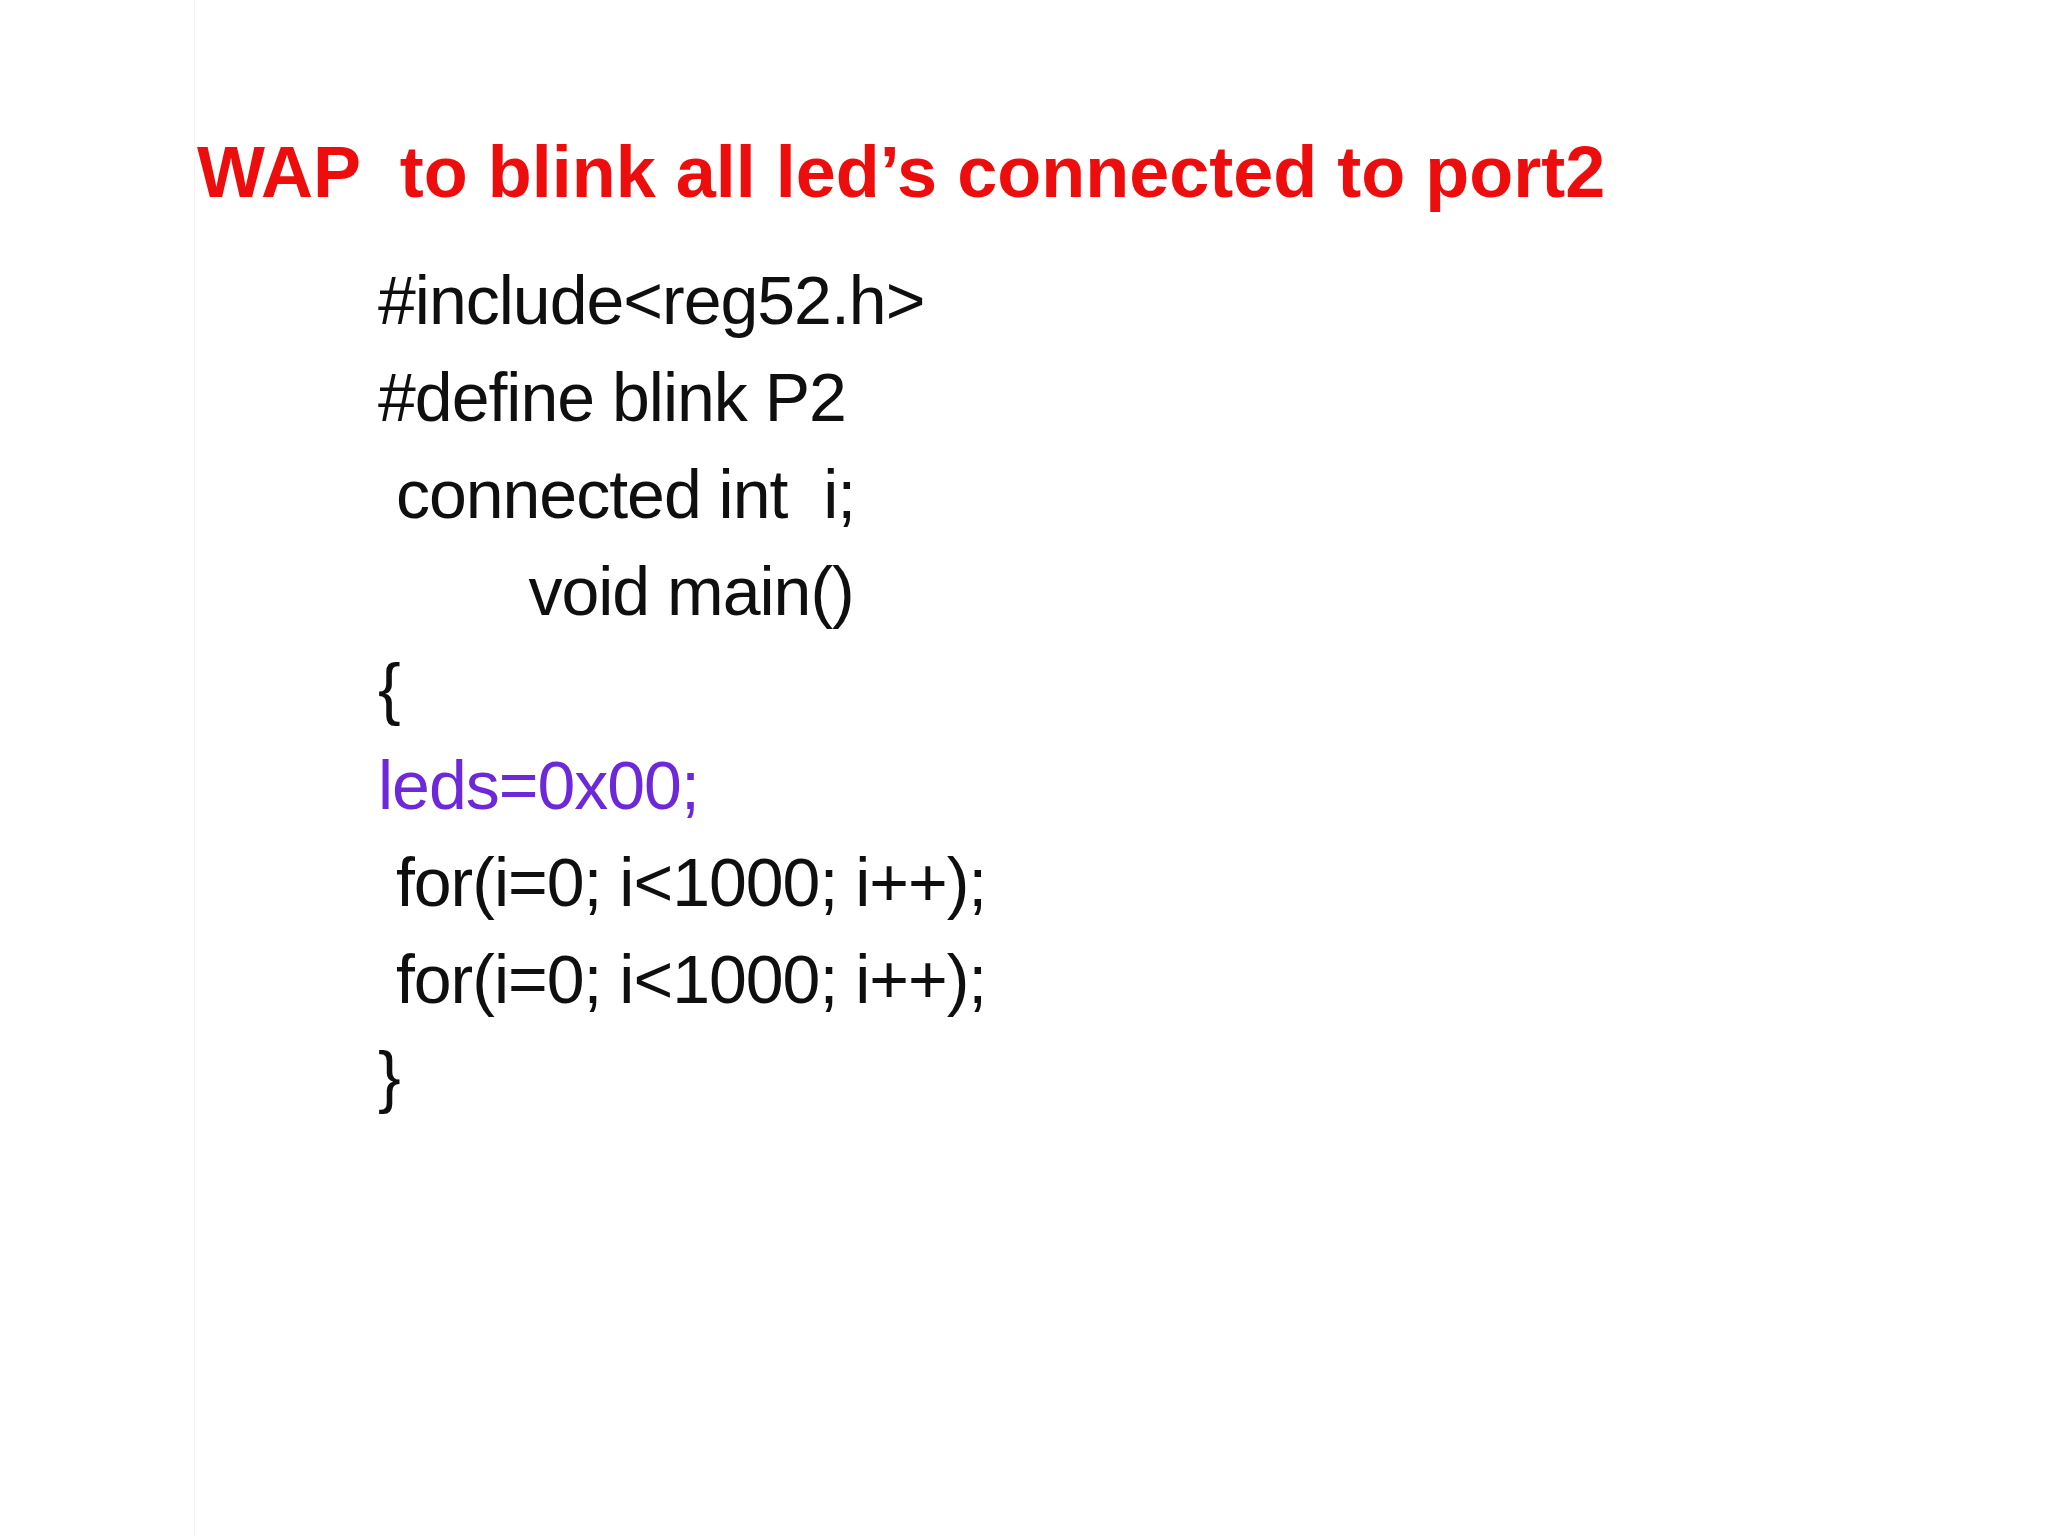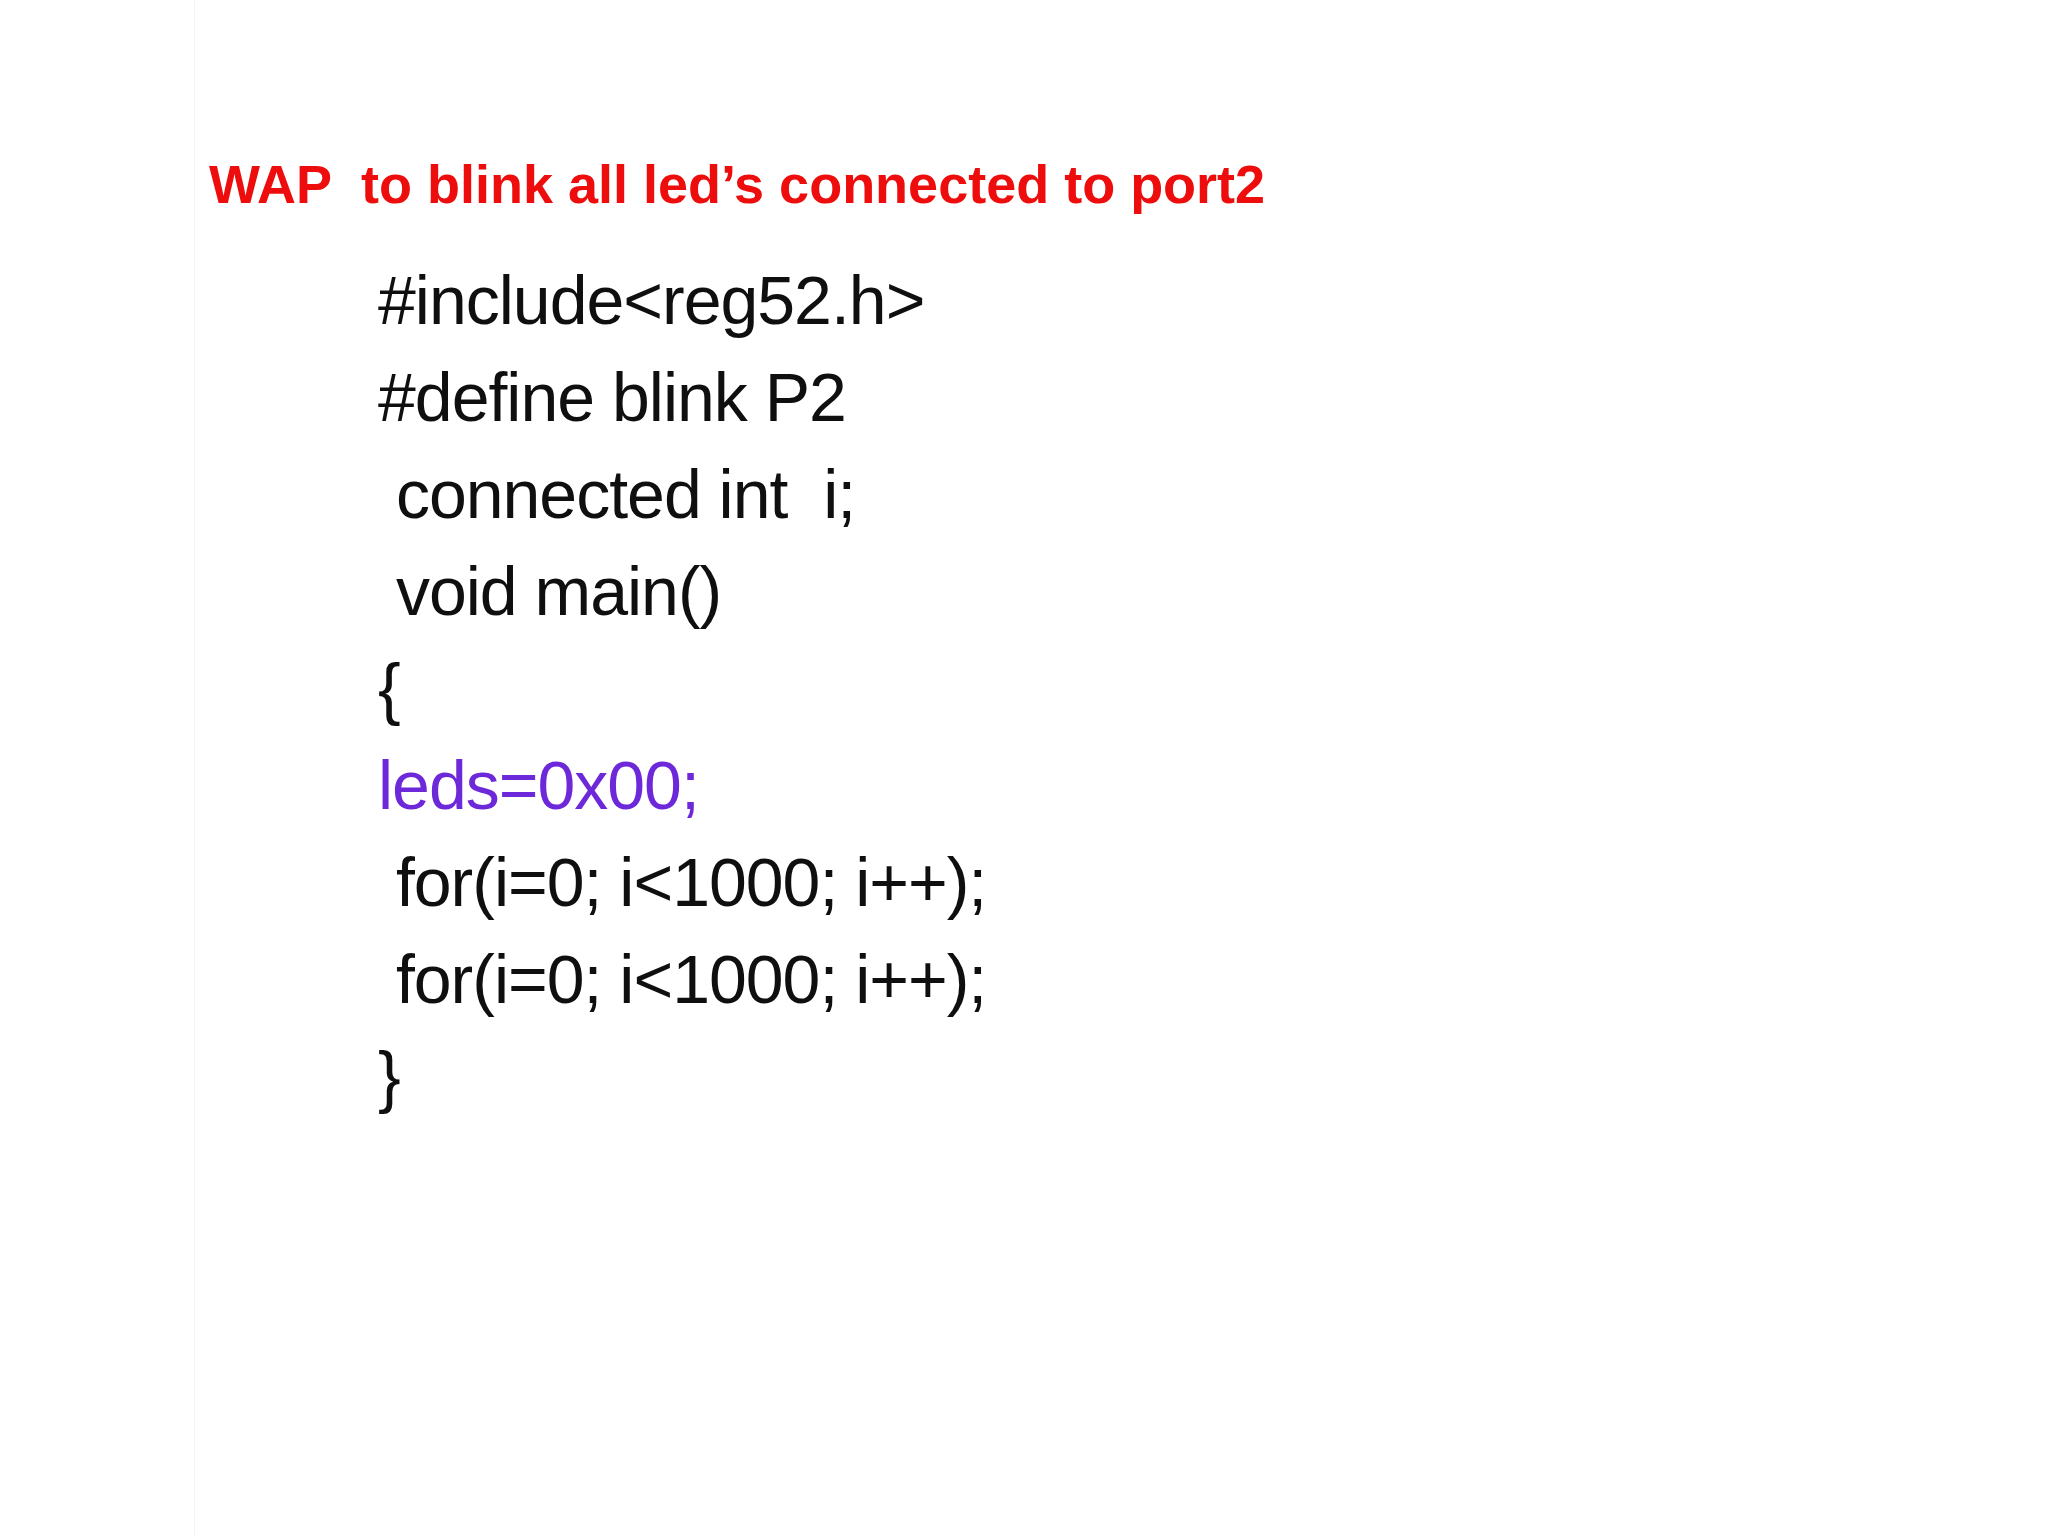--- a/index.html
+++ b/index.html
@@ -23,22 +23,22 @@
     left: 194px;
     top: 0;
     width: 1px;
     height: 1536px;
     background: #f4f4f4;
   }
   .slide-title {
     position: absolute;
     left: 193px;
     top: 137px;
-    margin: 16px;
-    font-size: 54px;
+    margin: 4px;
+    font-size: 72px;
     line-height: 62px;
     font-weight: 700;
     white-space: pre;
     letter-spacing: 0px;
   }
   .code-block {
     position: absolute;
     left: 378px;
     top: 252px;
   }
@@ -55,20 +55,20 @@
 
 <div class="slide" style="background: rgb(255, 255, 255);">
   <div class="content-edge"></div>
 
   <h1 class="slide-title" style="color: rgb(238, 13, 13);">WAP  to blink all led’s connected to port2</h1>
 
   <div class="code-block">
     <div class="code-line" style="color: rgb(15, 15, 15);">#include&lt;reg52.h&gt;</div>
     <div class="code-line" style="color: rgb(15, 15, 15);">#define blink P2</div>
     <div class="code-line" style="color: rgb(15, 15, 15);"> connected int  i;</div>
-    <div class="code-line" style="color: rgb(15, 15, 15);"> void main()</div>
+    <div class="code-line" style="color: rgb(15, 15, 15); text-align: center;"> void main()</div>
     <div class="code-line" style="color: rgb(15, 15, 15);">{</div>
     <div class="code-line" style="color: #6d28d9;">leds=0x00;</div>
     <div class="code-line" style="color: rgb(15, 15, 15);"> for(i=0; i&lt;1000; i++);</div>
     <div class="code-line" style="color: rgb(15, 15, 15);"> for(i=0; i&lt;1000; i++);</div>
     <div class="code-line" style="color: rgb(15, 15, 15);">}</div>
   </div>
 </div>
 
 </body></html>

